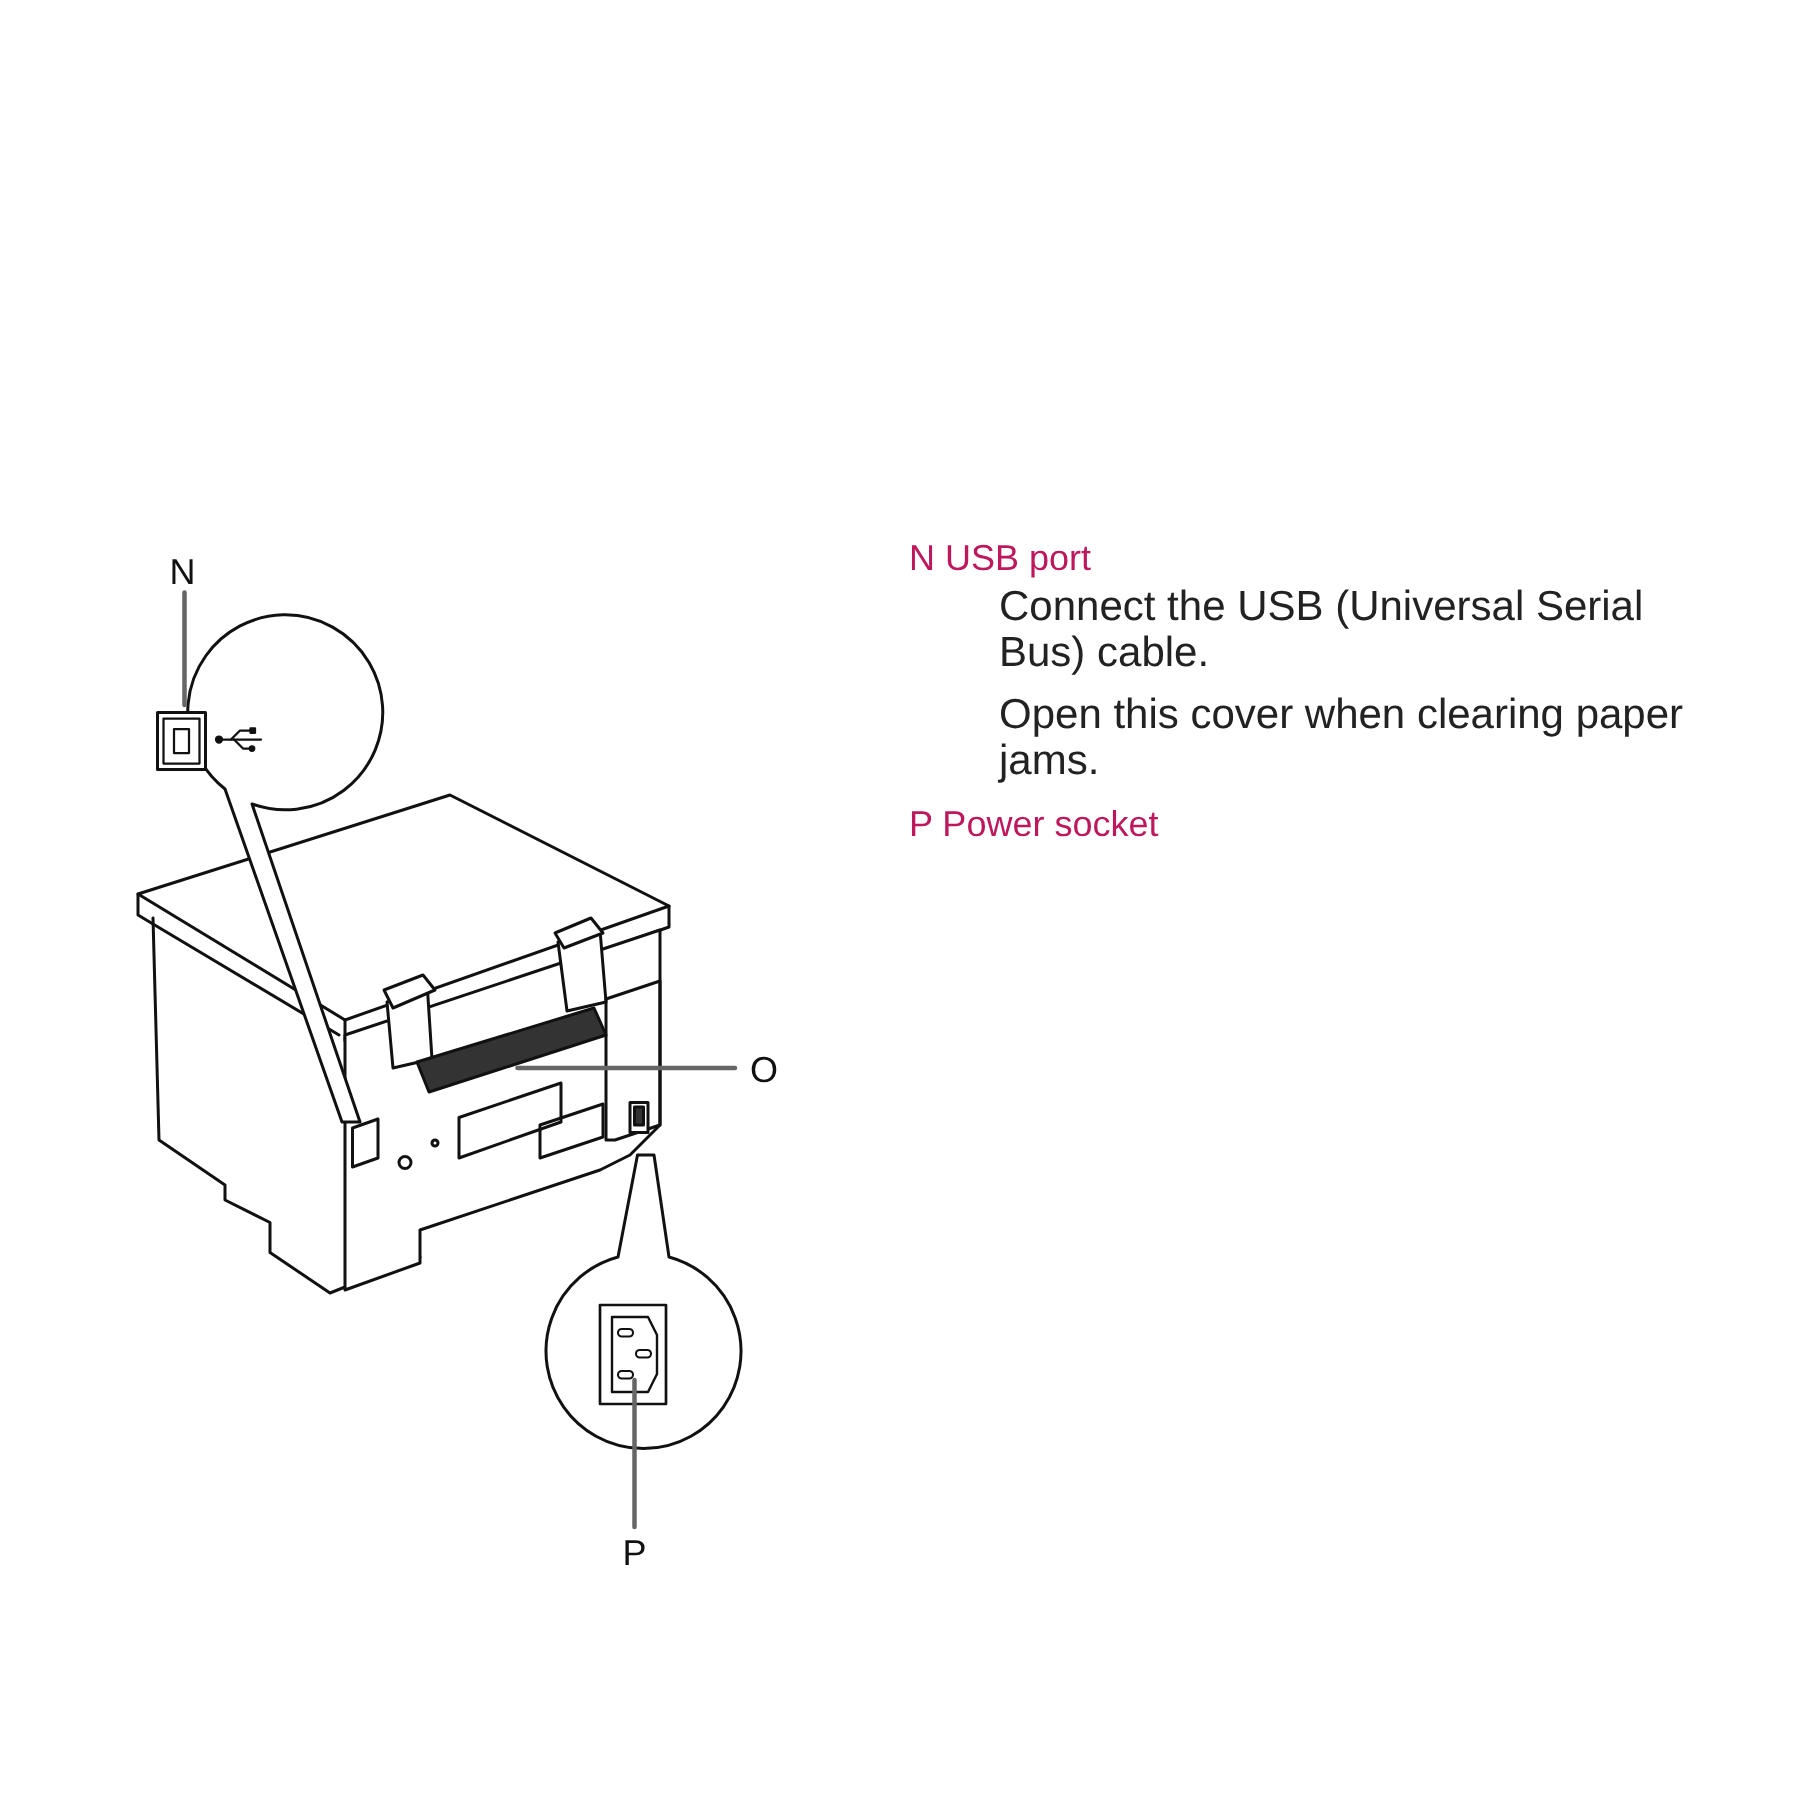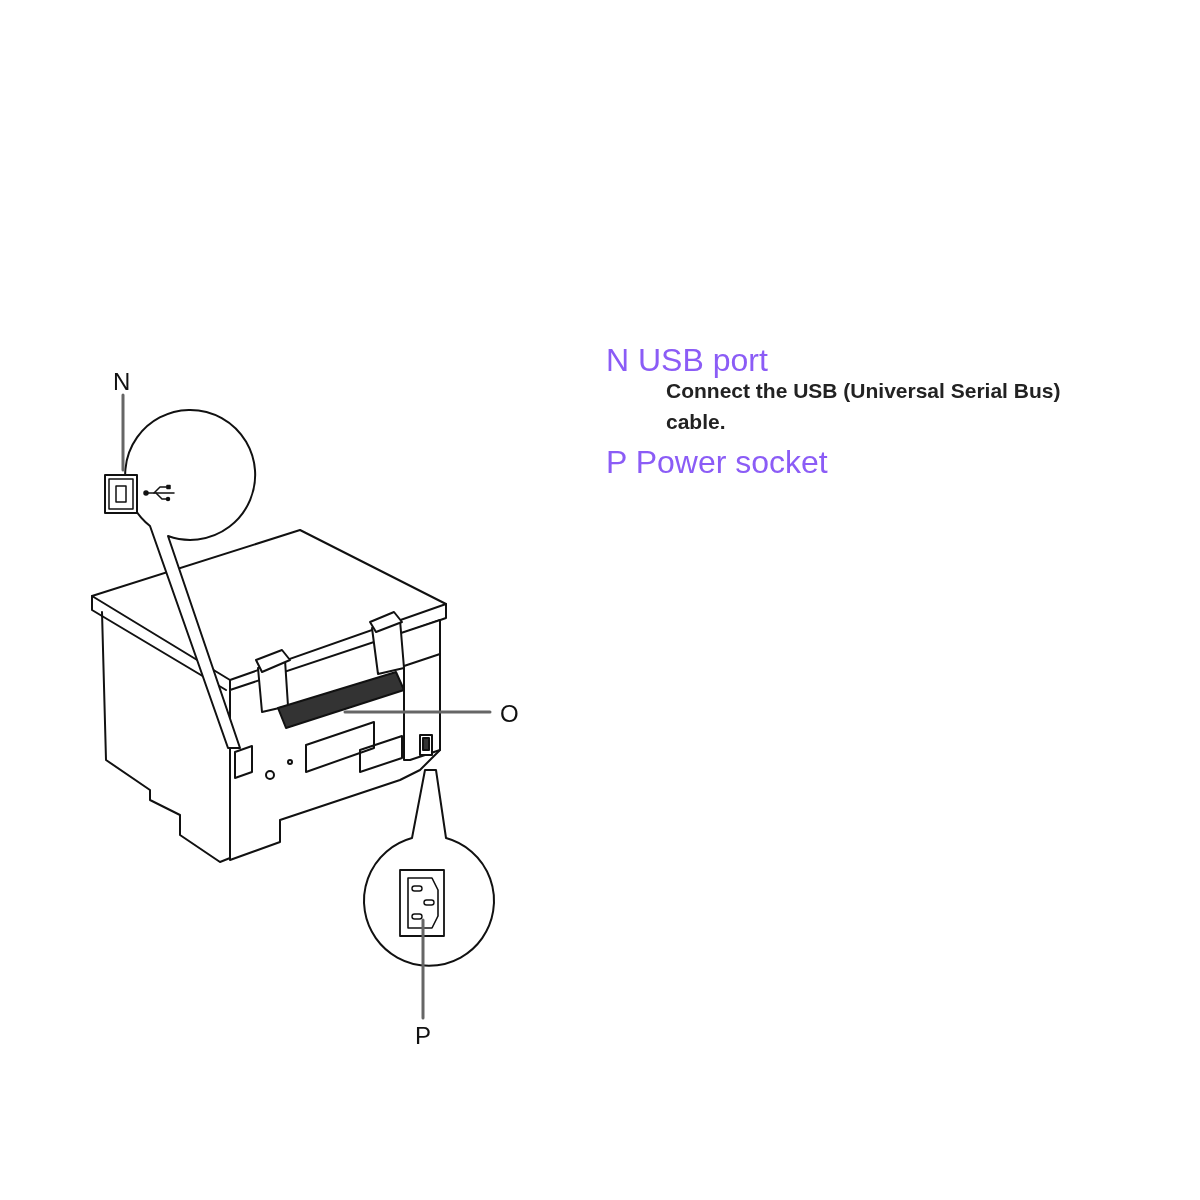--- a/index.html
+++ b/index.html
@@ -2,22 +2,22 @@
 <html><head>
 <meta charset="utf-8">
 <style>
   html, body { margin:0; padding:0; background:#ffffff; }
   body { width:1200px; height:1200px; position:relative; overflow:hidden; font-family:"Liberation Sans", sans-serif; color:#1a1a1a; }
   .diagram { position:absolute; left:0; top:0; width:600px; height:1200px; }
   .diagram svg { position:absolute; left:0; top:0; }
   .callout-label { position:absolute; font-size:24px; color:#111; font-family:"Liberation Sans", sans-serif; }
   .desc { position:absolute; left:606px; top:345px; width:580px; }
   .item { margin-bottom:10px; }
-  .item-title { font-size:32px; line-height:30px; color:#8b5cf6; }
-  .item-body { font-size:21px; line-height:31px; padding-left:60px; color:#222;font-weight:bold; }
+  .item-title { font-size:24px; line-height:30px; color:#be185d;margin-top:13px; }
+  .item-body { font-size:28px; line-height:31px; padding-left:60px; color:#222; }
 </style>
 </head>
 <body>
 
 <div class="diagram">
   <svg width="600" height="1200" viewBox="0 0 600 1200" fill="none" stroke="#111" stroke-width="2" stroke-linejoin="round" stroke-linecap="round">
 
     <g>
 
       <polygon points="92,596 300,530 446,604 230,680" fill="#fff"></polygon>
@@ -84,17 +84,18 @@
   <div class="callout-label" style="left:500px; top:700px;">O</div>
   <div class="callout-label" style="left:415px; top:1022px;">P</div>
 </div>
 
 <div class="desc">
   <div class="item">
     <div class="item-title">N USB port</div>
     <div class="item-body" style="width:450px;">Connect the USB (Universal Serial Bus) cable.</div>
   </div>
   <div class="item">
+    <div class="item-body">Open this cover when clearing paper jams.</div>
   </div>
   <div class="item">
     <div class="item-title">P Power socket</div>
   </div>
 </div>
 
 </body></html>

